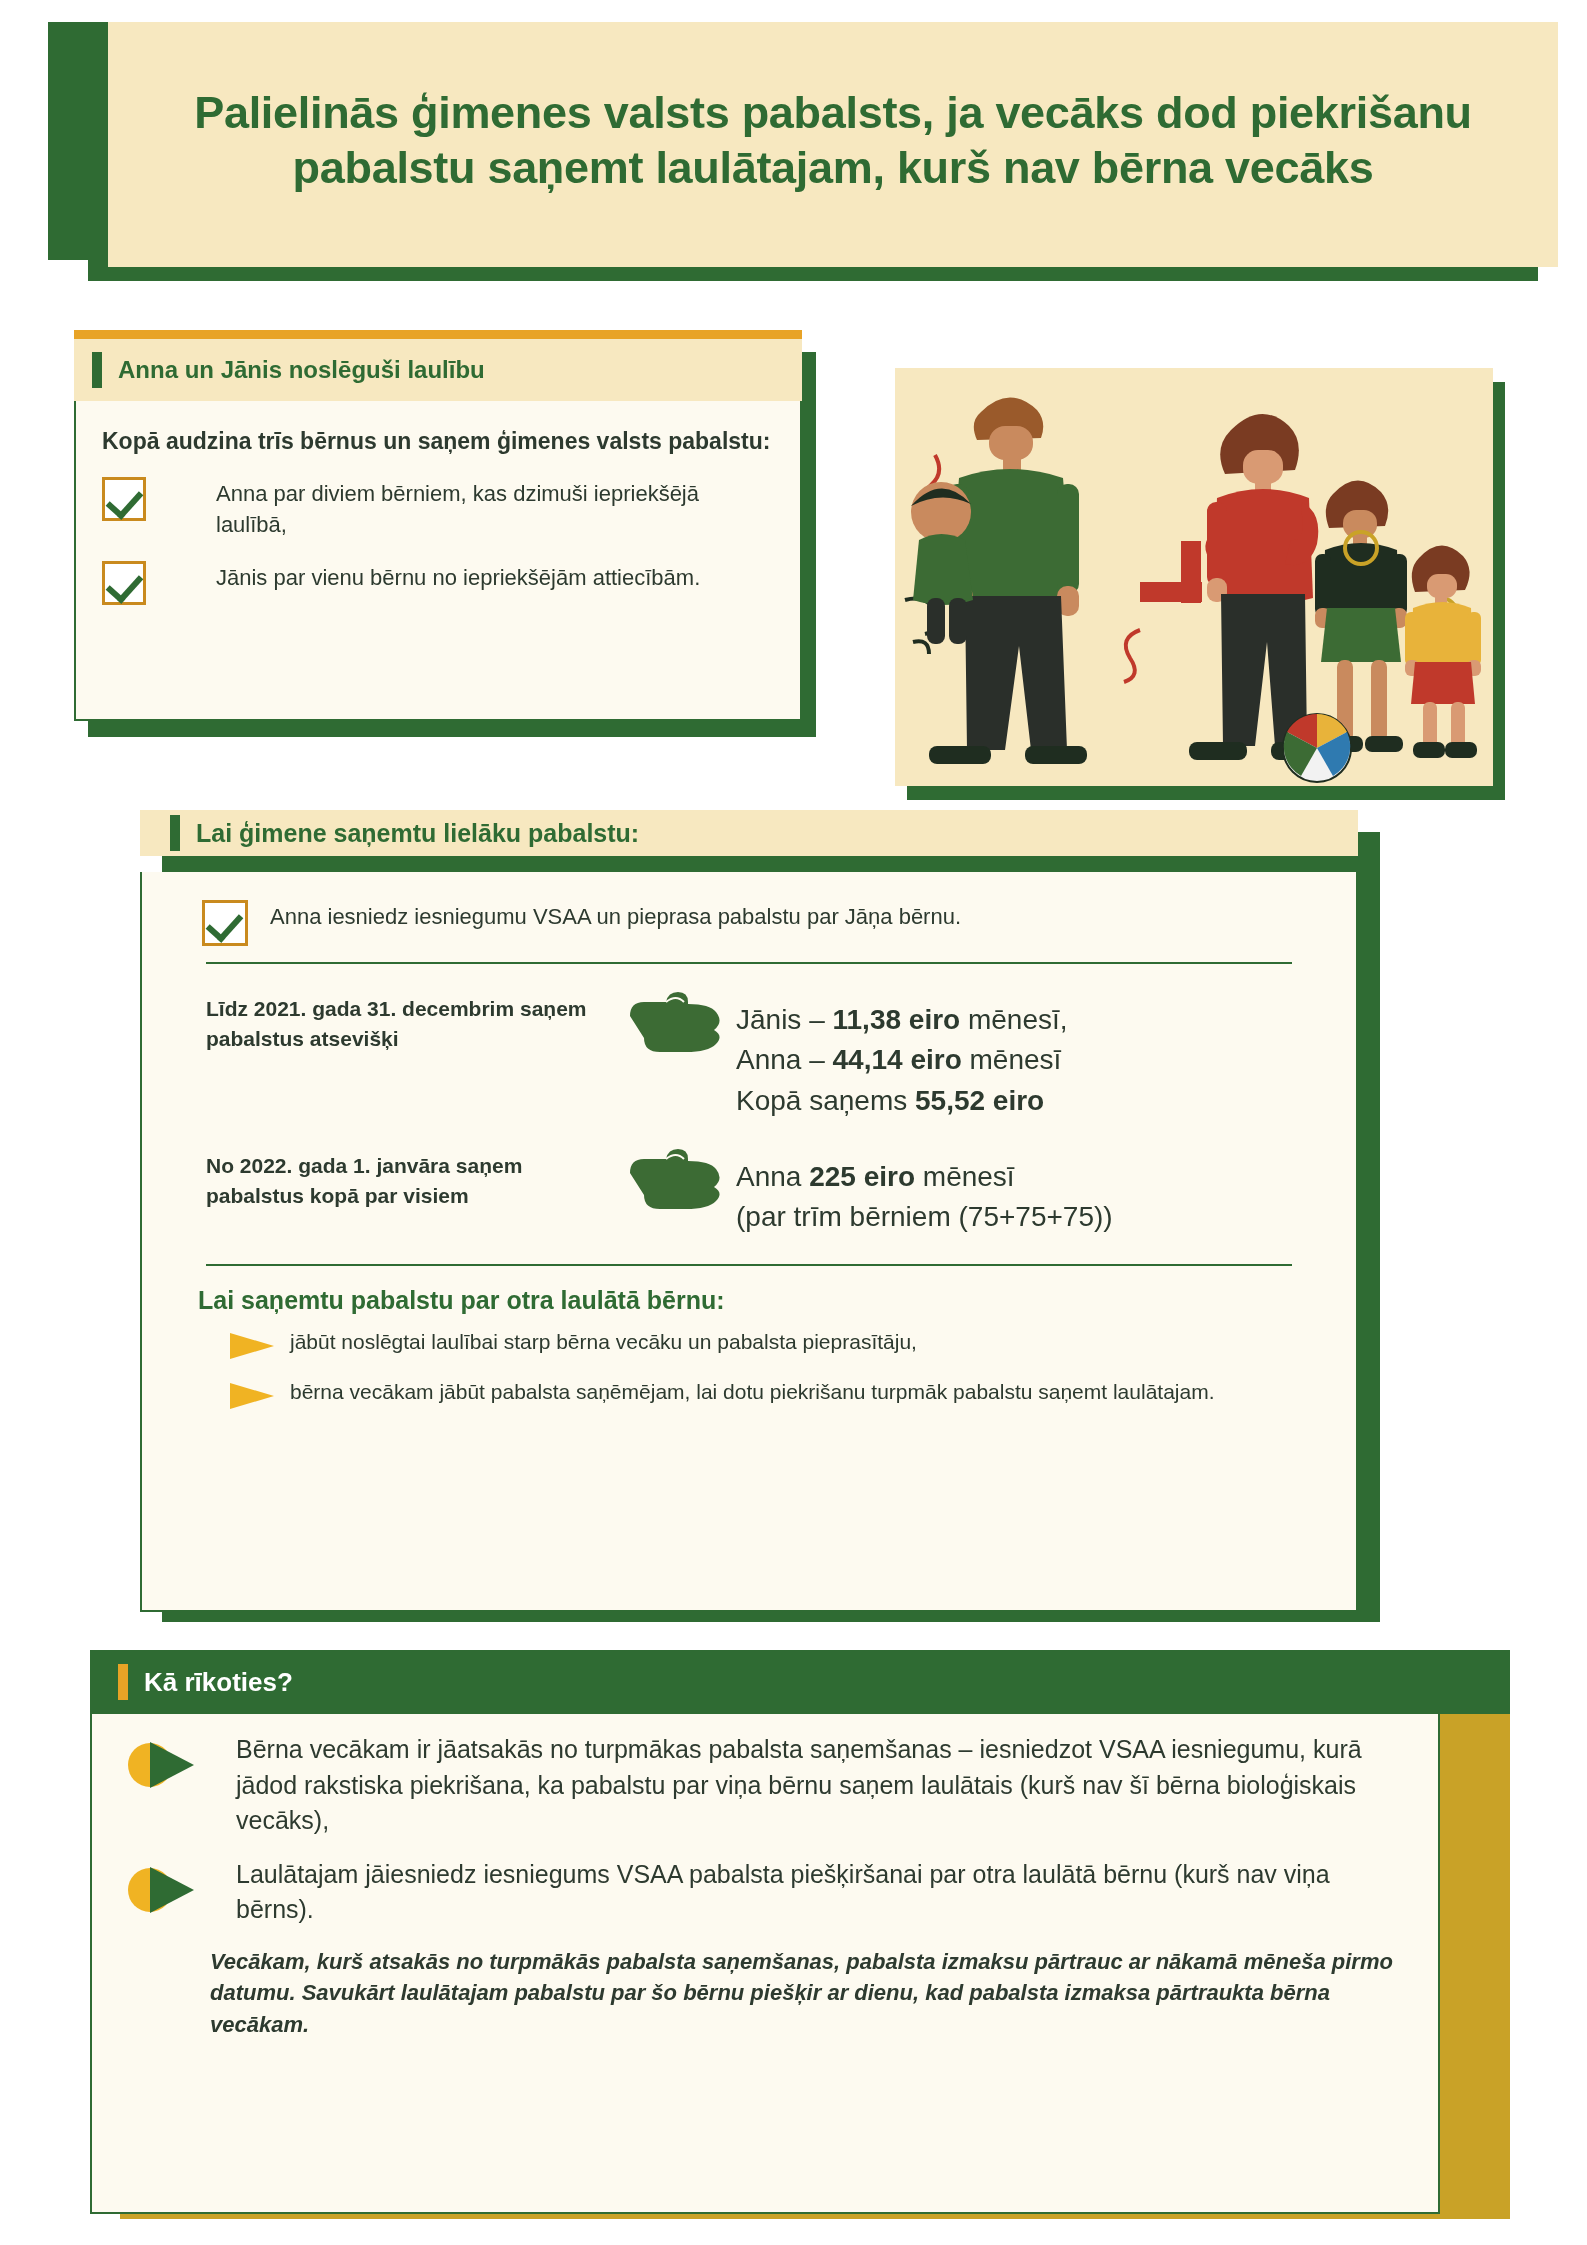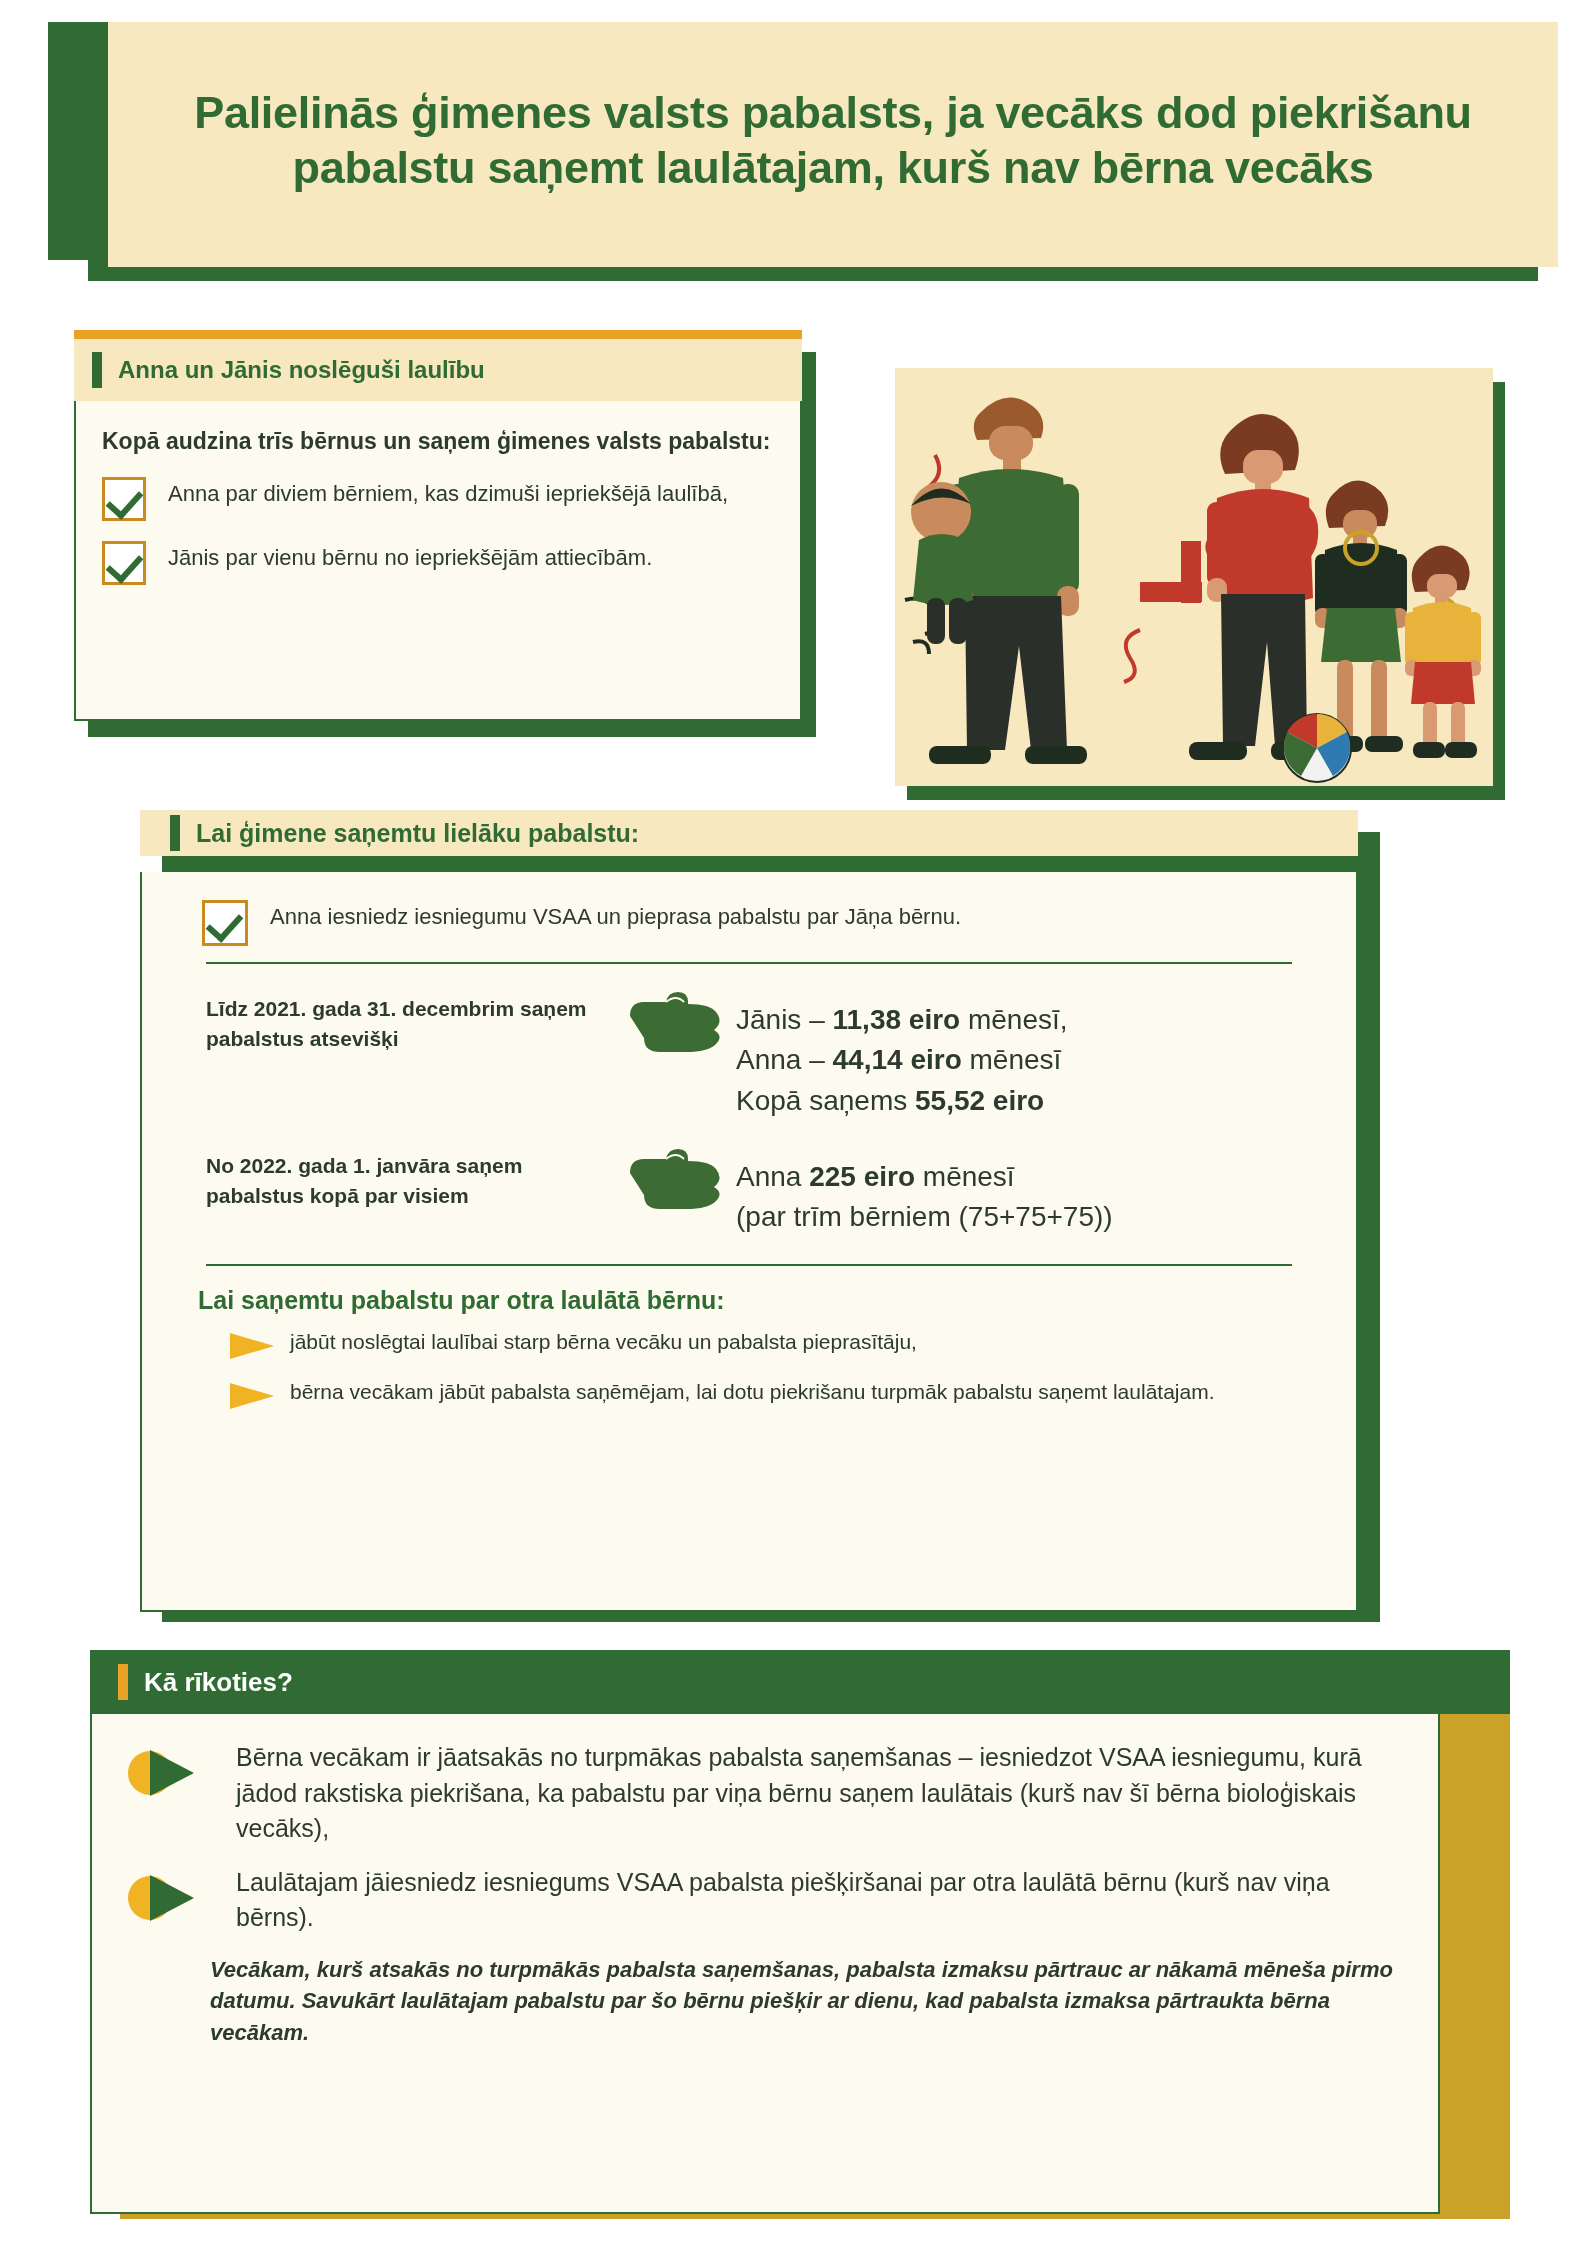--- a/index.html
+++ b/index.html
@@ -102,20 +102,21 @@
     font-size: 23px;
     font-weight: bold;
     line-height: 1.4;
     color: #2d3a2f;
     margin-bottom: 18px;
   }
   .chk-row {
     display: flex;
     align-items: flex-start;
     margin-bottom: 18px;
+    gap: 48px;
   }
   .chk-box {
     flex: 0 0 auto;
     width: 44px; height: 44px;
     border: 3px solid #c98a1e;
     background: #fff;
     position: relative;
     margin-right: 22px;
     margin-top: 2px;
   }
@@ -234,21 +235,21 @@
   }
   .card3 .head .tick { width: 10px; height: 36px; background: #e8a326; margin-left: 28px; }
   .card3 .head .htext { margin-left: 16px; font-size: 26px; font-weight: bold; color: #ffffff; }
   .card3 .body {
     position: absolute;
     left: 0; top: 64px;
     width: 1350px; height: 500px;
     background: #fdfaf0;
     border: 2px solid #2f6b33;
     border-top: none;
-    padding: 26px 40px 0 34px;
+    padding: 18px 40px 0 34px;
   }
   .c3-row { display: flex; align-items: flex-start; margin-bottom: 18px; }
   .c3-ic { flex: 0 0 auto; width: 110px; padding-top: 4px; }
   .c3-tx { font-size: 25px; line-height: 1.42; color: #2d3a2f; }
   .c3-note {
     font-size: 22px; font-style: italic; font-weight: bold;
     line-height: 1.45; color: #2d3a2f;
     margin: 4px 0 0 84px;
     max-width: 1190px;
   }

